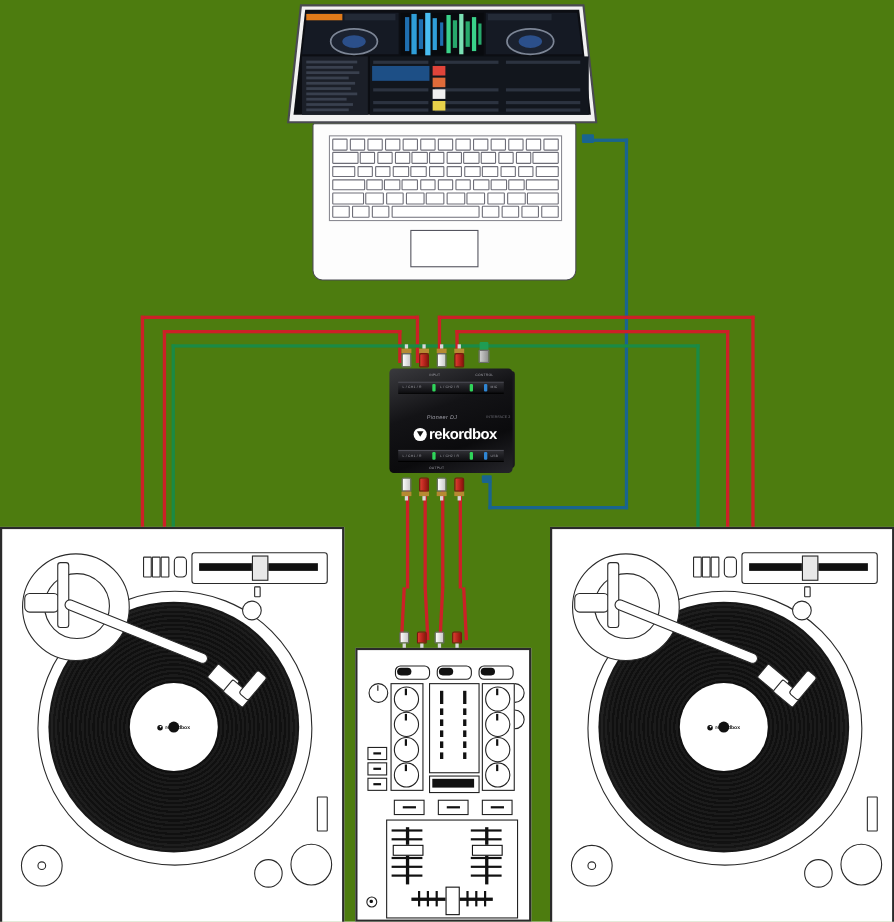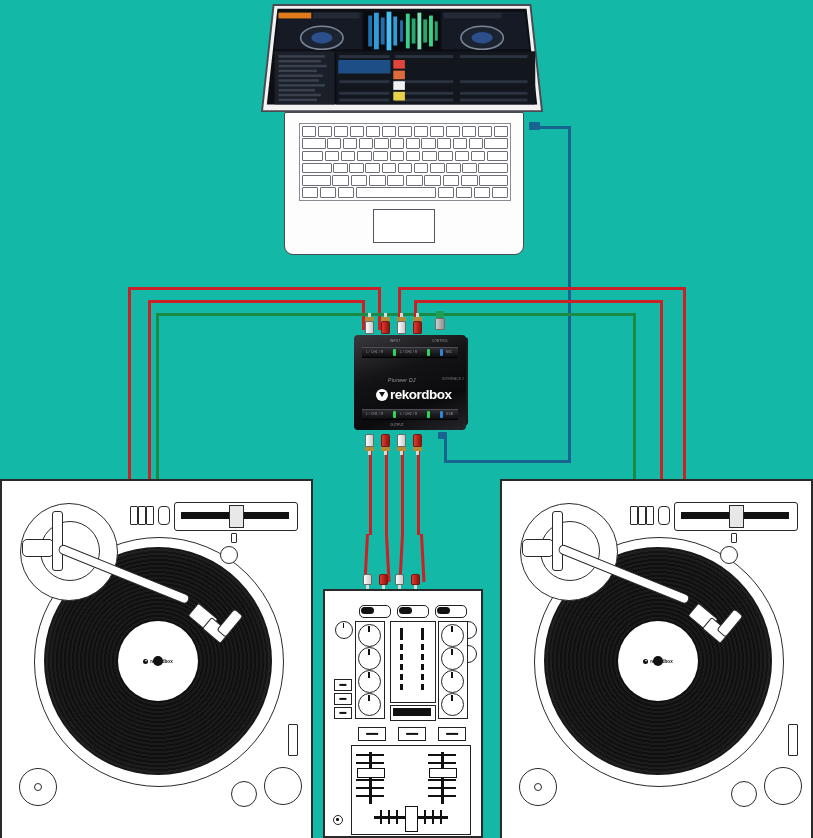--- a/index.html
+++ b/index.html
@@ -1,17 +1,17 @@
 <!DOCTYPE html>
 <html><head>
 <meta charset="utf-8">
 <style>
   html,body{margin:0;padding:0;background:#ffffff;}
   body{width:813px;height:838px;overflow:hidden;font-family:"Liberation Sans",sans-serif;}
-  #stage{position:relative;width:813px;height:838px;background:#14b8a6;}
+  #stage{position:relative;width:813px;height:838px;background:#4d7c0f;}
   .abs{position:absolute;}
   
   .cable{position:absolute;background:#cc2027;}
   .cable.green{background:#1a8a45;}
   .cable.blue{background:#19648f;}
   
   #laptop-screen-frame{left:258px;top:3px;width:288px;height:112px;}
   #laptop-base{left:284px;top:112px;width:240px;height:143px;background:#fdfdfd;border:1.6px solid #4a4a52;border-radius:2px 2px 9px 9px;box-sizing:border-box;}
   #keyboard{position:absolute;left:14px;top:10px;width:212px;height:78px;border:1.3px solid #8b8b93;background:#fff;box-sizing:border-box;padding:2px;}
   .krow{display:flex;gap:1.6px;margin-bottom:1.7px;height:10.6px;}

